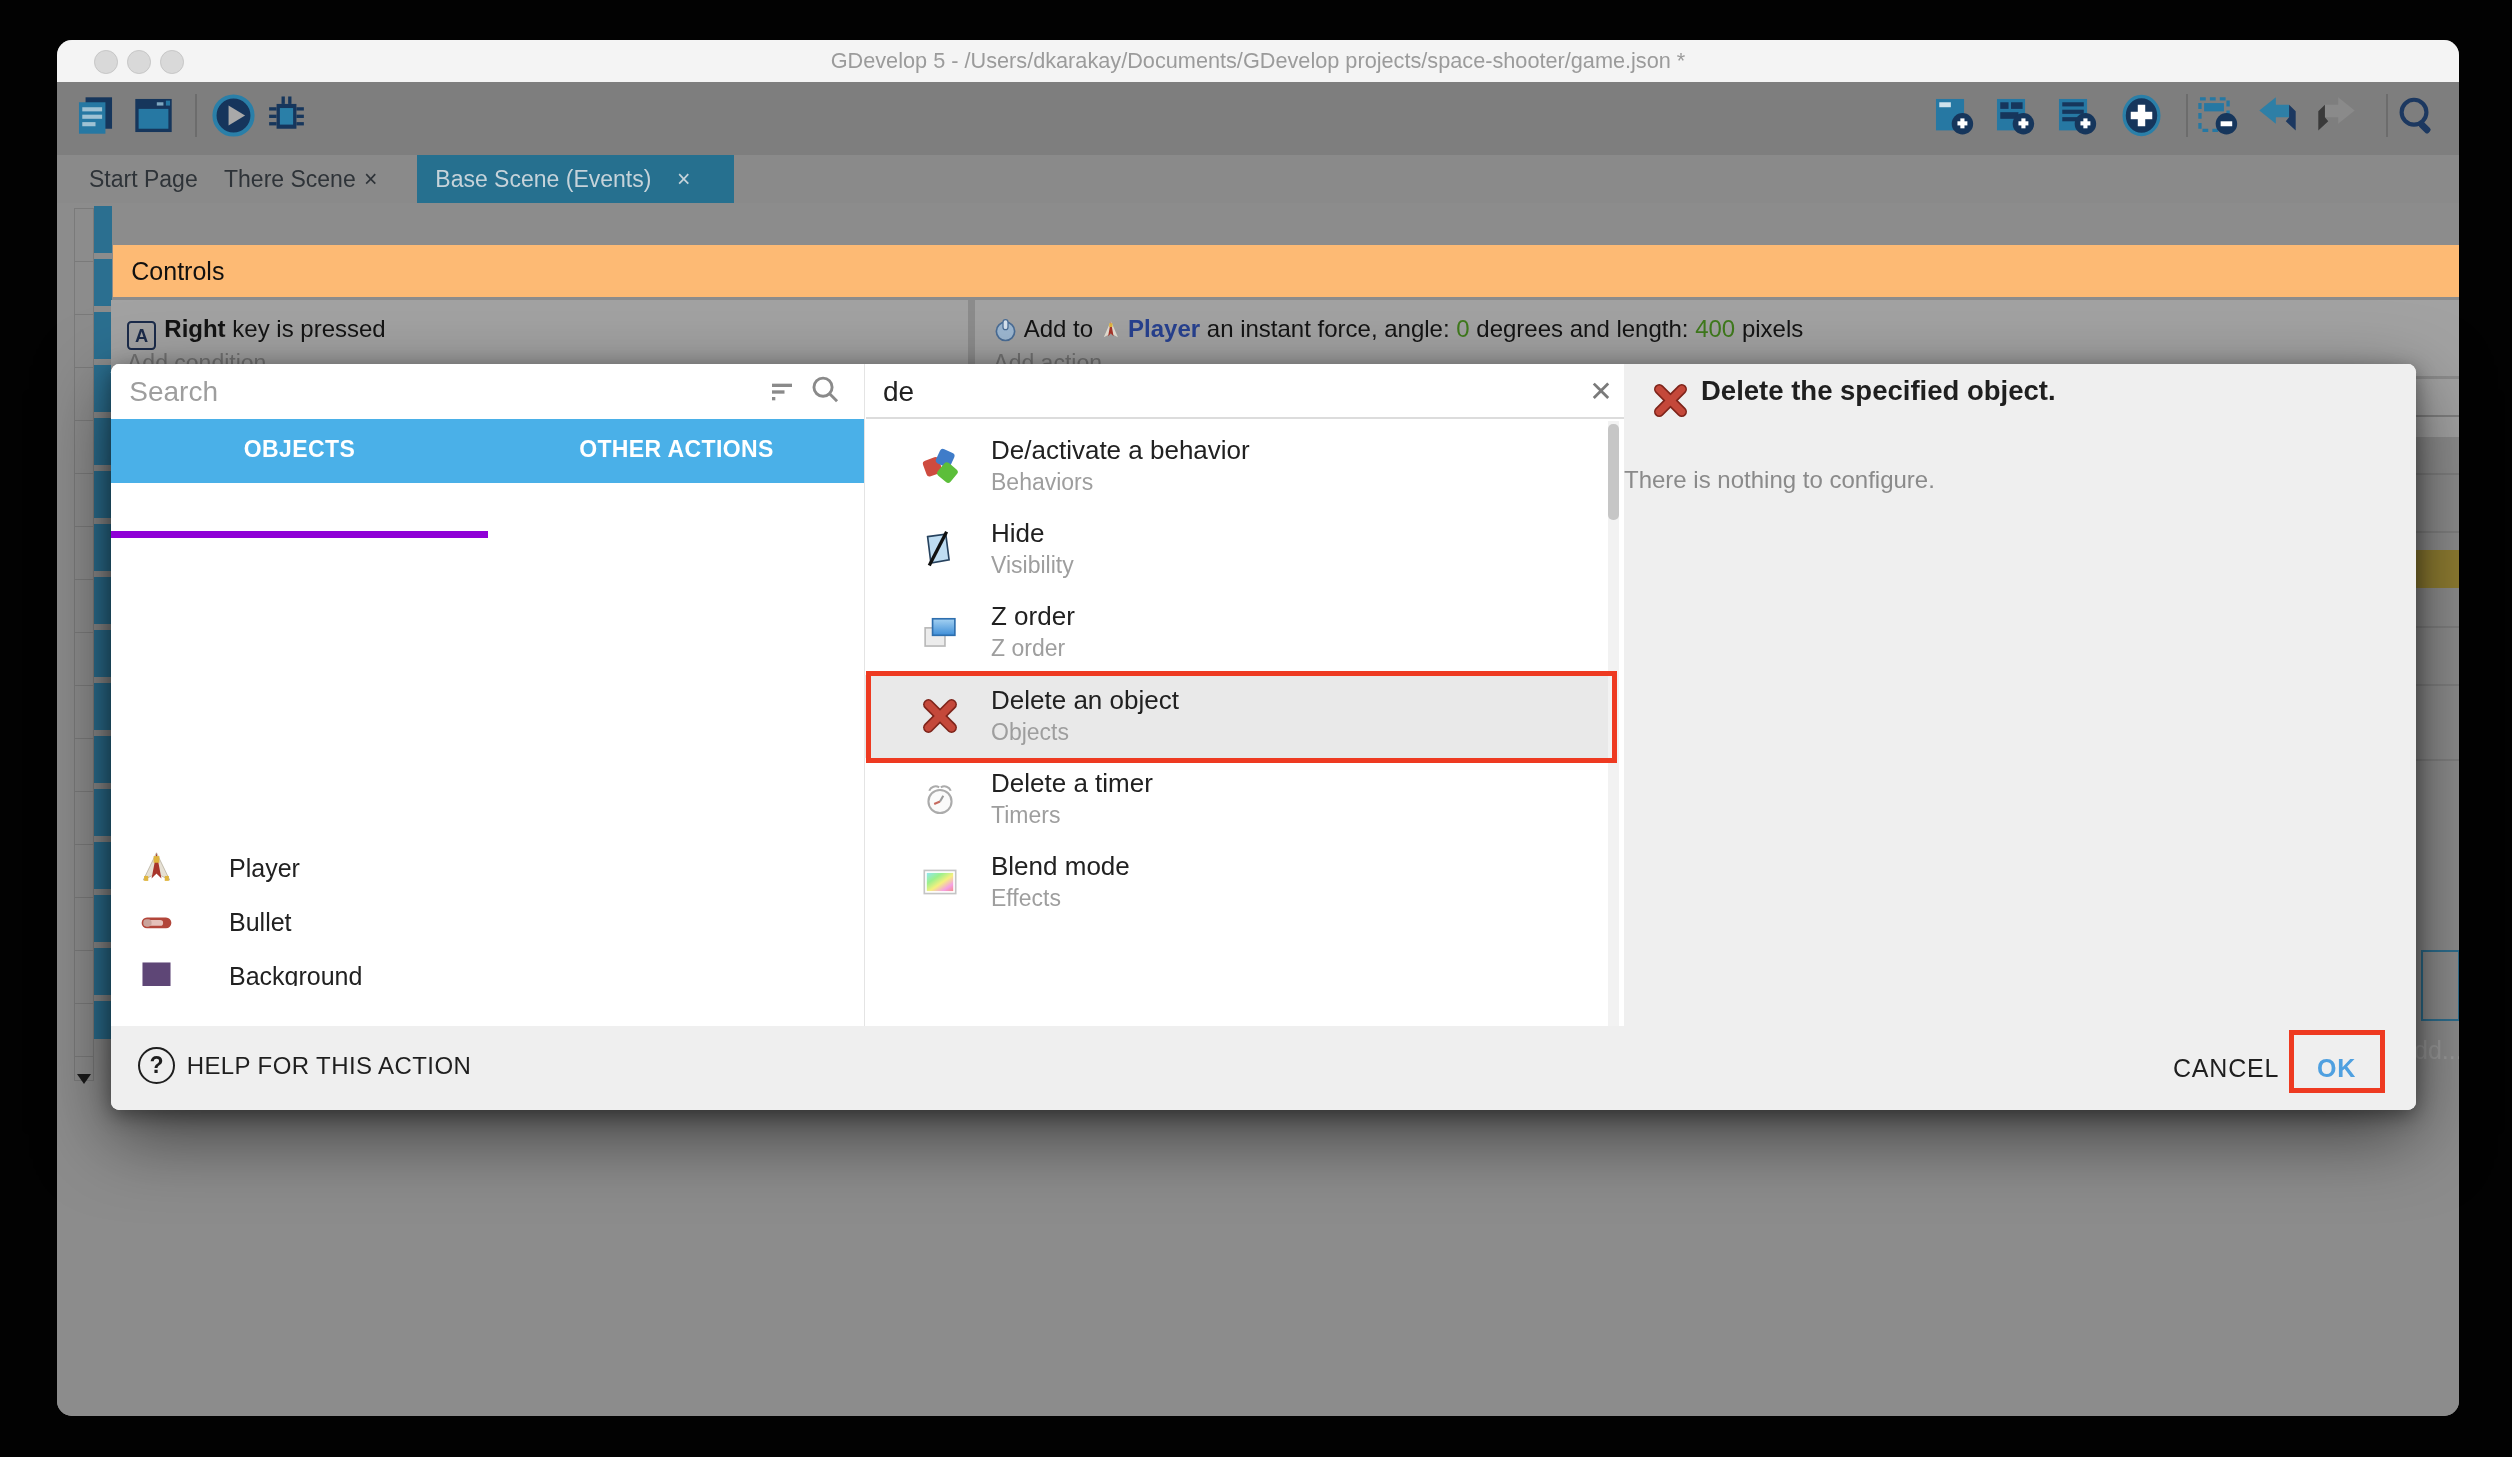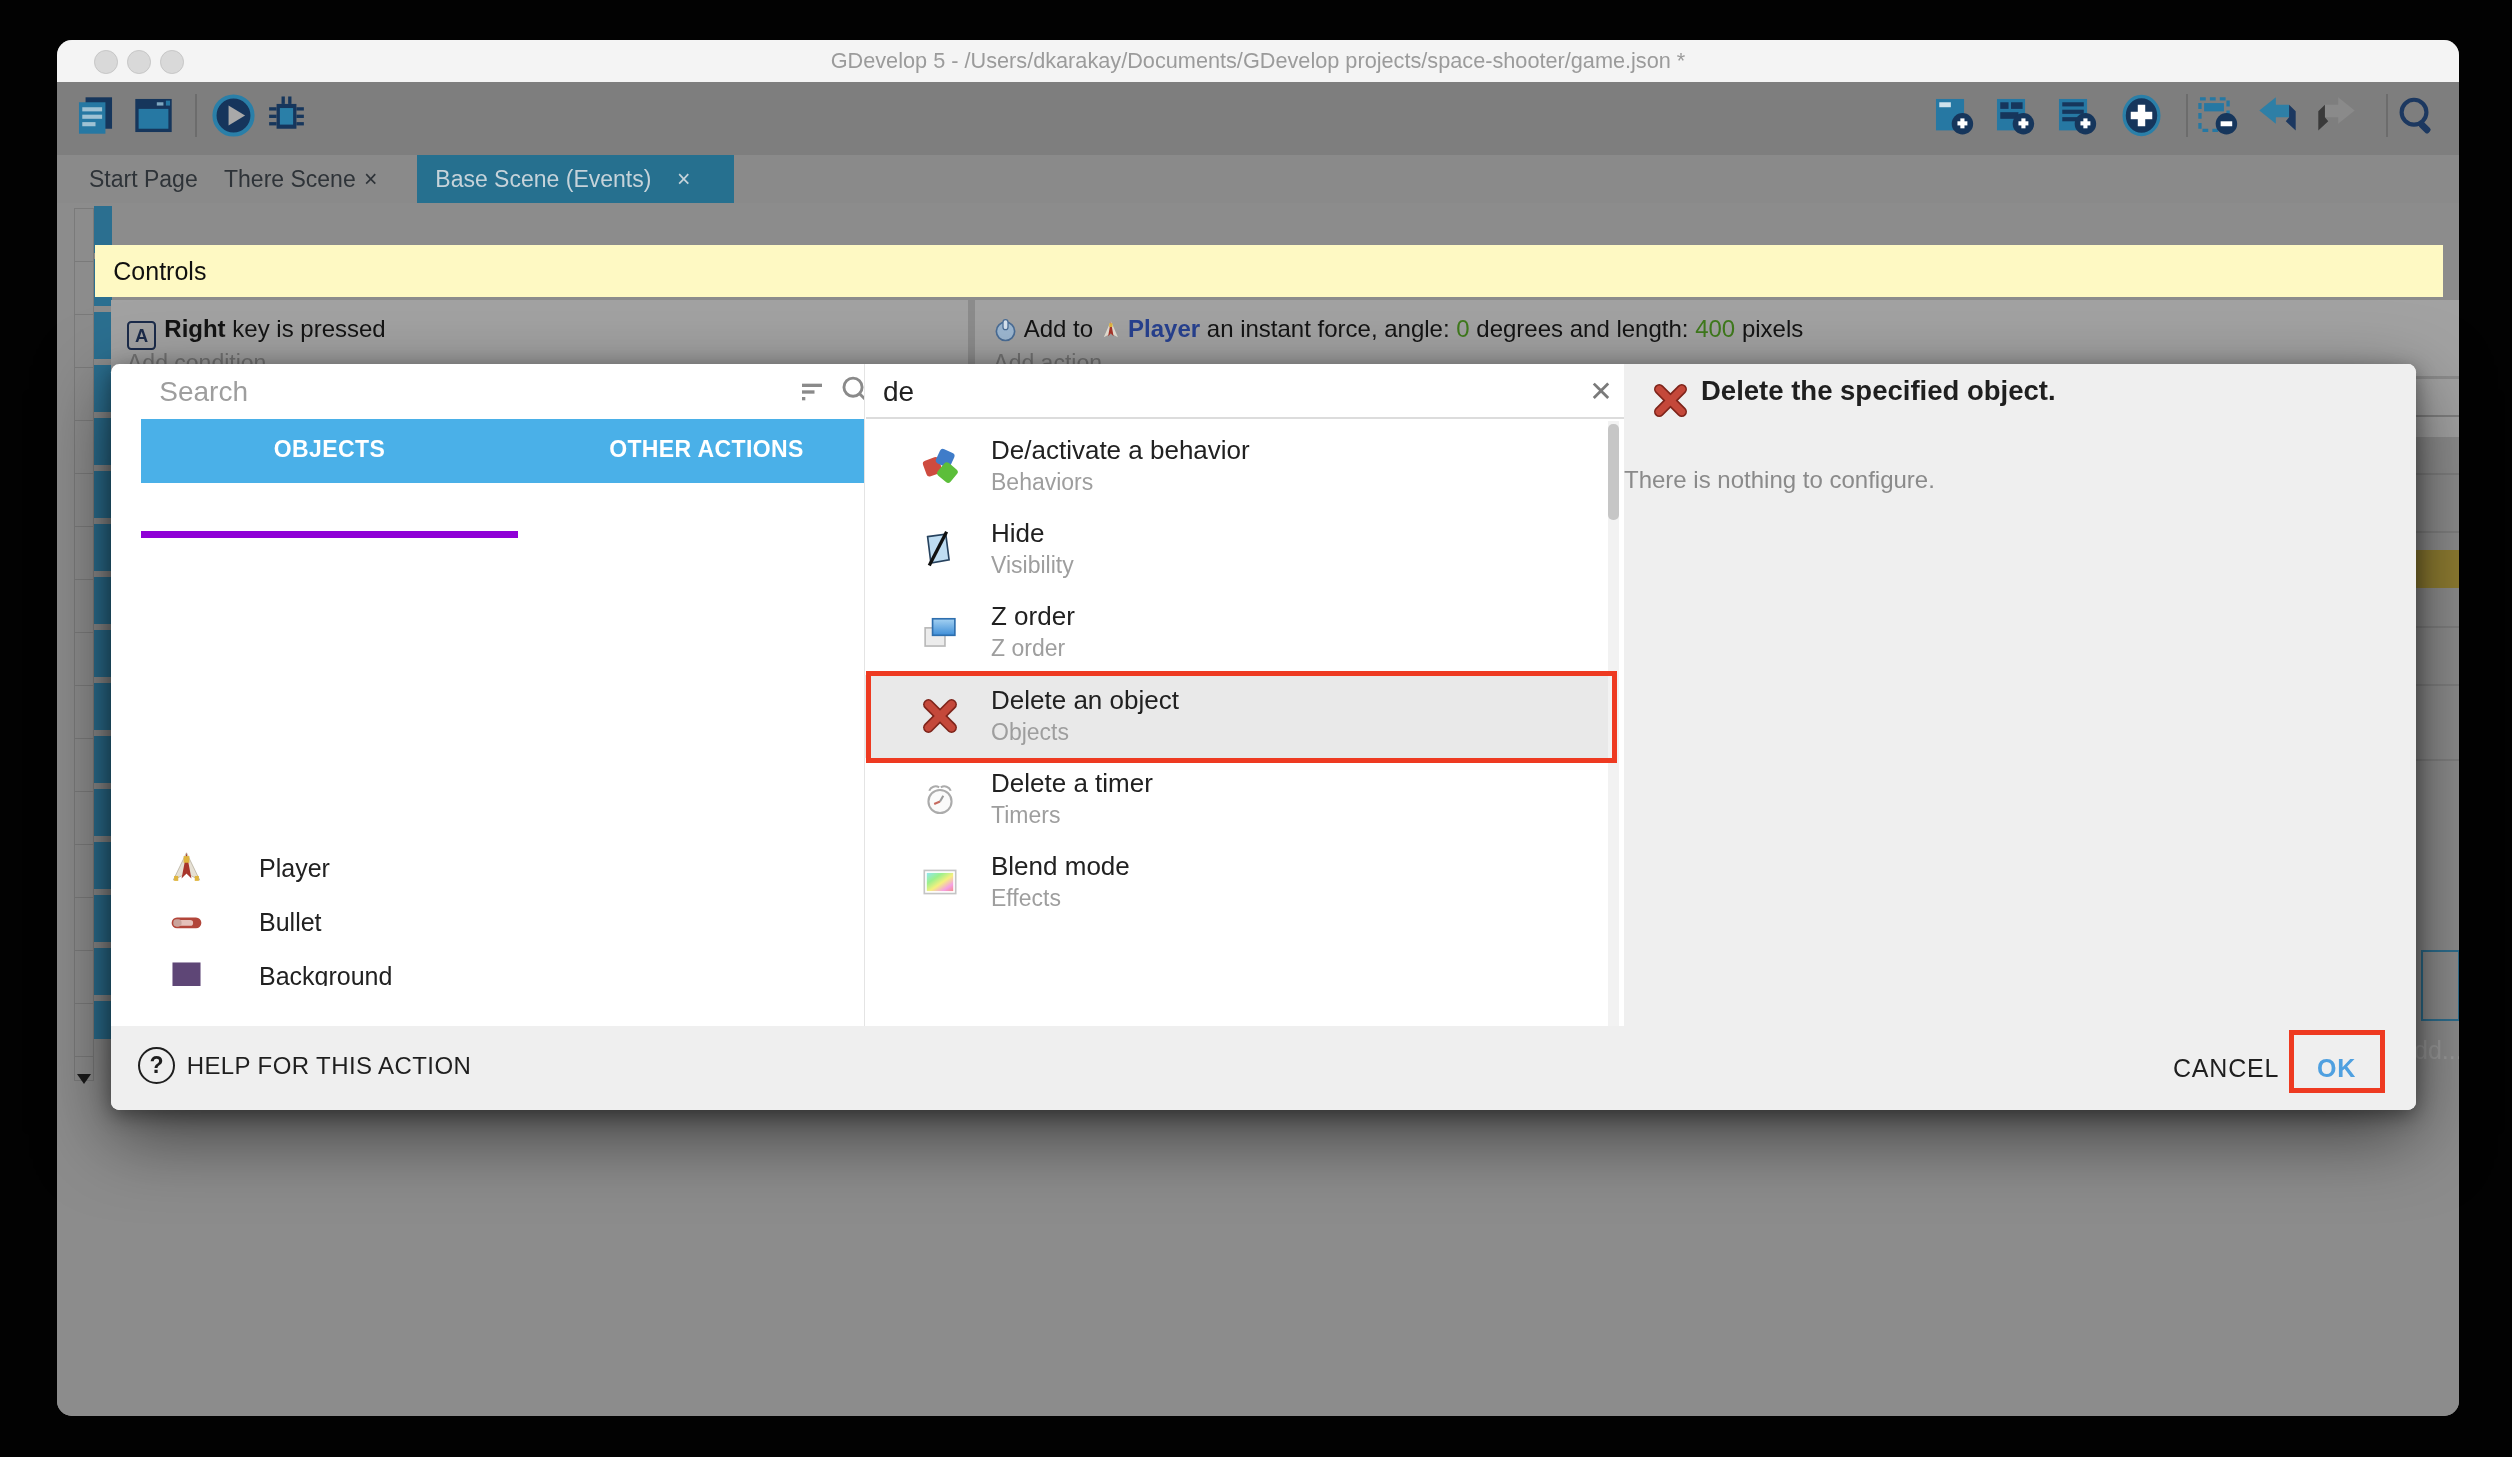--- a/index.html
+++ b/index.html
@@ -19,34 +19,34 @@
   .tabbar{position:absolute;left:0;top:115px;width:100%;height:48px;background:#8a8a8a;}
   .tabtxt{position:absolute;top:0;height:48px;line-height:48px;font-size:23px;color:#2e3338;}
   .tabx{font-size:23px;color:#2e3338;}
   .activetab{position:absolute;top:0;height:48px;background:#26708f;color:#c6d3da;padding-left:20px;}
   
   .events{position:absolute;left:0;top:163px;width:100%;height:1213px;background:#8c8c8c;}
   .gutter{position:absolute;left:16.7px;top:5px;width:18.3px;height:871px;border:1.7px solid #7a7a7a;
           background:repeating-linear-gradient(180deg,transparent 0 52px,#7a7a7a 52px 53px);}
   .bluestrips{position:absolute;left:37px;top:2.5px;width:17.5px;height:833px;
           background:repeating-linear-gradient(180deg,#2b6f90 0 47px,rgba(0,0,0,0) 47px 53px);}
-  .groupband{position:absolute;left:38px;top:42px;width:2348px;height:52px;background:#fef9c3;}
+  .groupband{position:absolute;left:56px;top:42px;width:2348px;height:52px;background:#fdba74;}
   .groupband span{display:block;padding-left:18.3px;line-height:52px;font-size:25px;color:#101010;font-weight:500;}
   .ecell{position:absolute;background:#a2a2a2;}
   .erow-text{font-size:24px;color:#141414;white-space:nowrap;}
   .addlink{font-size:23px;color:#747474;}
   .objname{color:#27418f;font-weight:bold;}
   .num{color:#3f7a1c;}
   .kbd{display:inline-block;width:25px;height:25px;border:2.5px solid #1b2b4a;border-radius:4.2px;
        font-size:18.3px;font-weight:bold;color:#1b2b4a;text-align:center;line-height:25px;vertical-align:-5px;margin-right:8.3px;}
   .hairline{position:absolute;height:1.7px;background:#7f7f7f;}
   
   .dialog{position:absolute;left:111px;top:364px;width:2305px;height:746px;border-radius:8.3px;
           background:#ffffff;box-shadow:0 25px 75px rgba(0,0,0,.55),0 5px 20px rgba(0,0,0,.4);}
-  .dlg-left{position:absolute;left:0;top:0;width:753px;height:622px;background:#fff;border-radius:8.3px 0 0 0;overflow:hidden;margin-left:30px;}
+  .dlg-left{position:absolute;left:0;top:0;width:753px;height:622px;background:#fff;border-radius:8.3px 0 0 0;overflow:hidden;}
   .dlg-mid{position:absolute;left:753px;top:0;width:760px;height:662px;background:#fff;border-left:1.7px solid #e4e4e4;}
   .dlg-right{position:absolute;left:1513px;top:0;width:792px;height:662px;background:#efefef;border-radius:0 8.3px 0 0;}
   .dlg-footer{position:absolute;left:0;top:662px;width:2305px;height:84px;background:#efefef;border-radius:0 0 8.3px 8.3px;}
   .searchph{position:absolute;left:18.3px;top:0;height:55px;line-height:55px;font-size:28px;color:#9e9e9e;}
   .querytxt{position:absolute;left:19px;top:0;height:55px;line-height:55px;font-size:28px;color:#212121;}
   .bluetabs{position:absolute;left:0;top:55px;width:753px;height:64px;background:#4ab0e8;}
   .bluetab{position:absolute;top:0;width:377px;height:64px;line-height:61px;text-align:center;color:#fff;
            font-size:23px;font-weight:600;letter-spacing:0.4px;}
   .purpline{position:absolute;left:0;top:112px;width:377px;height:6.7px;background:#8f00d6;}
   .lrow{position:absolute;left:0;width:753px;height:53px;}

